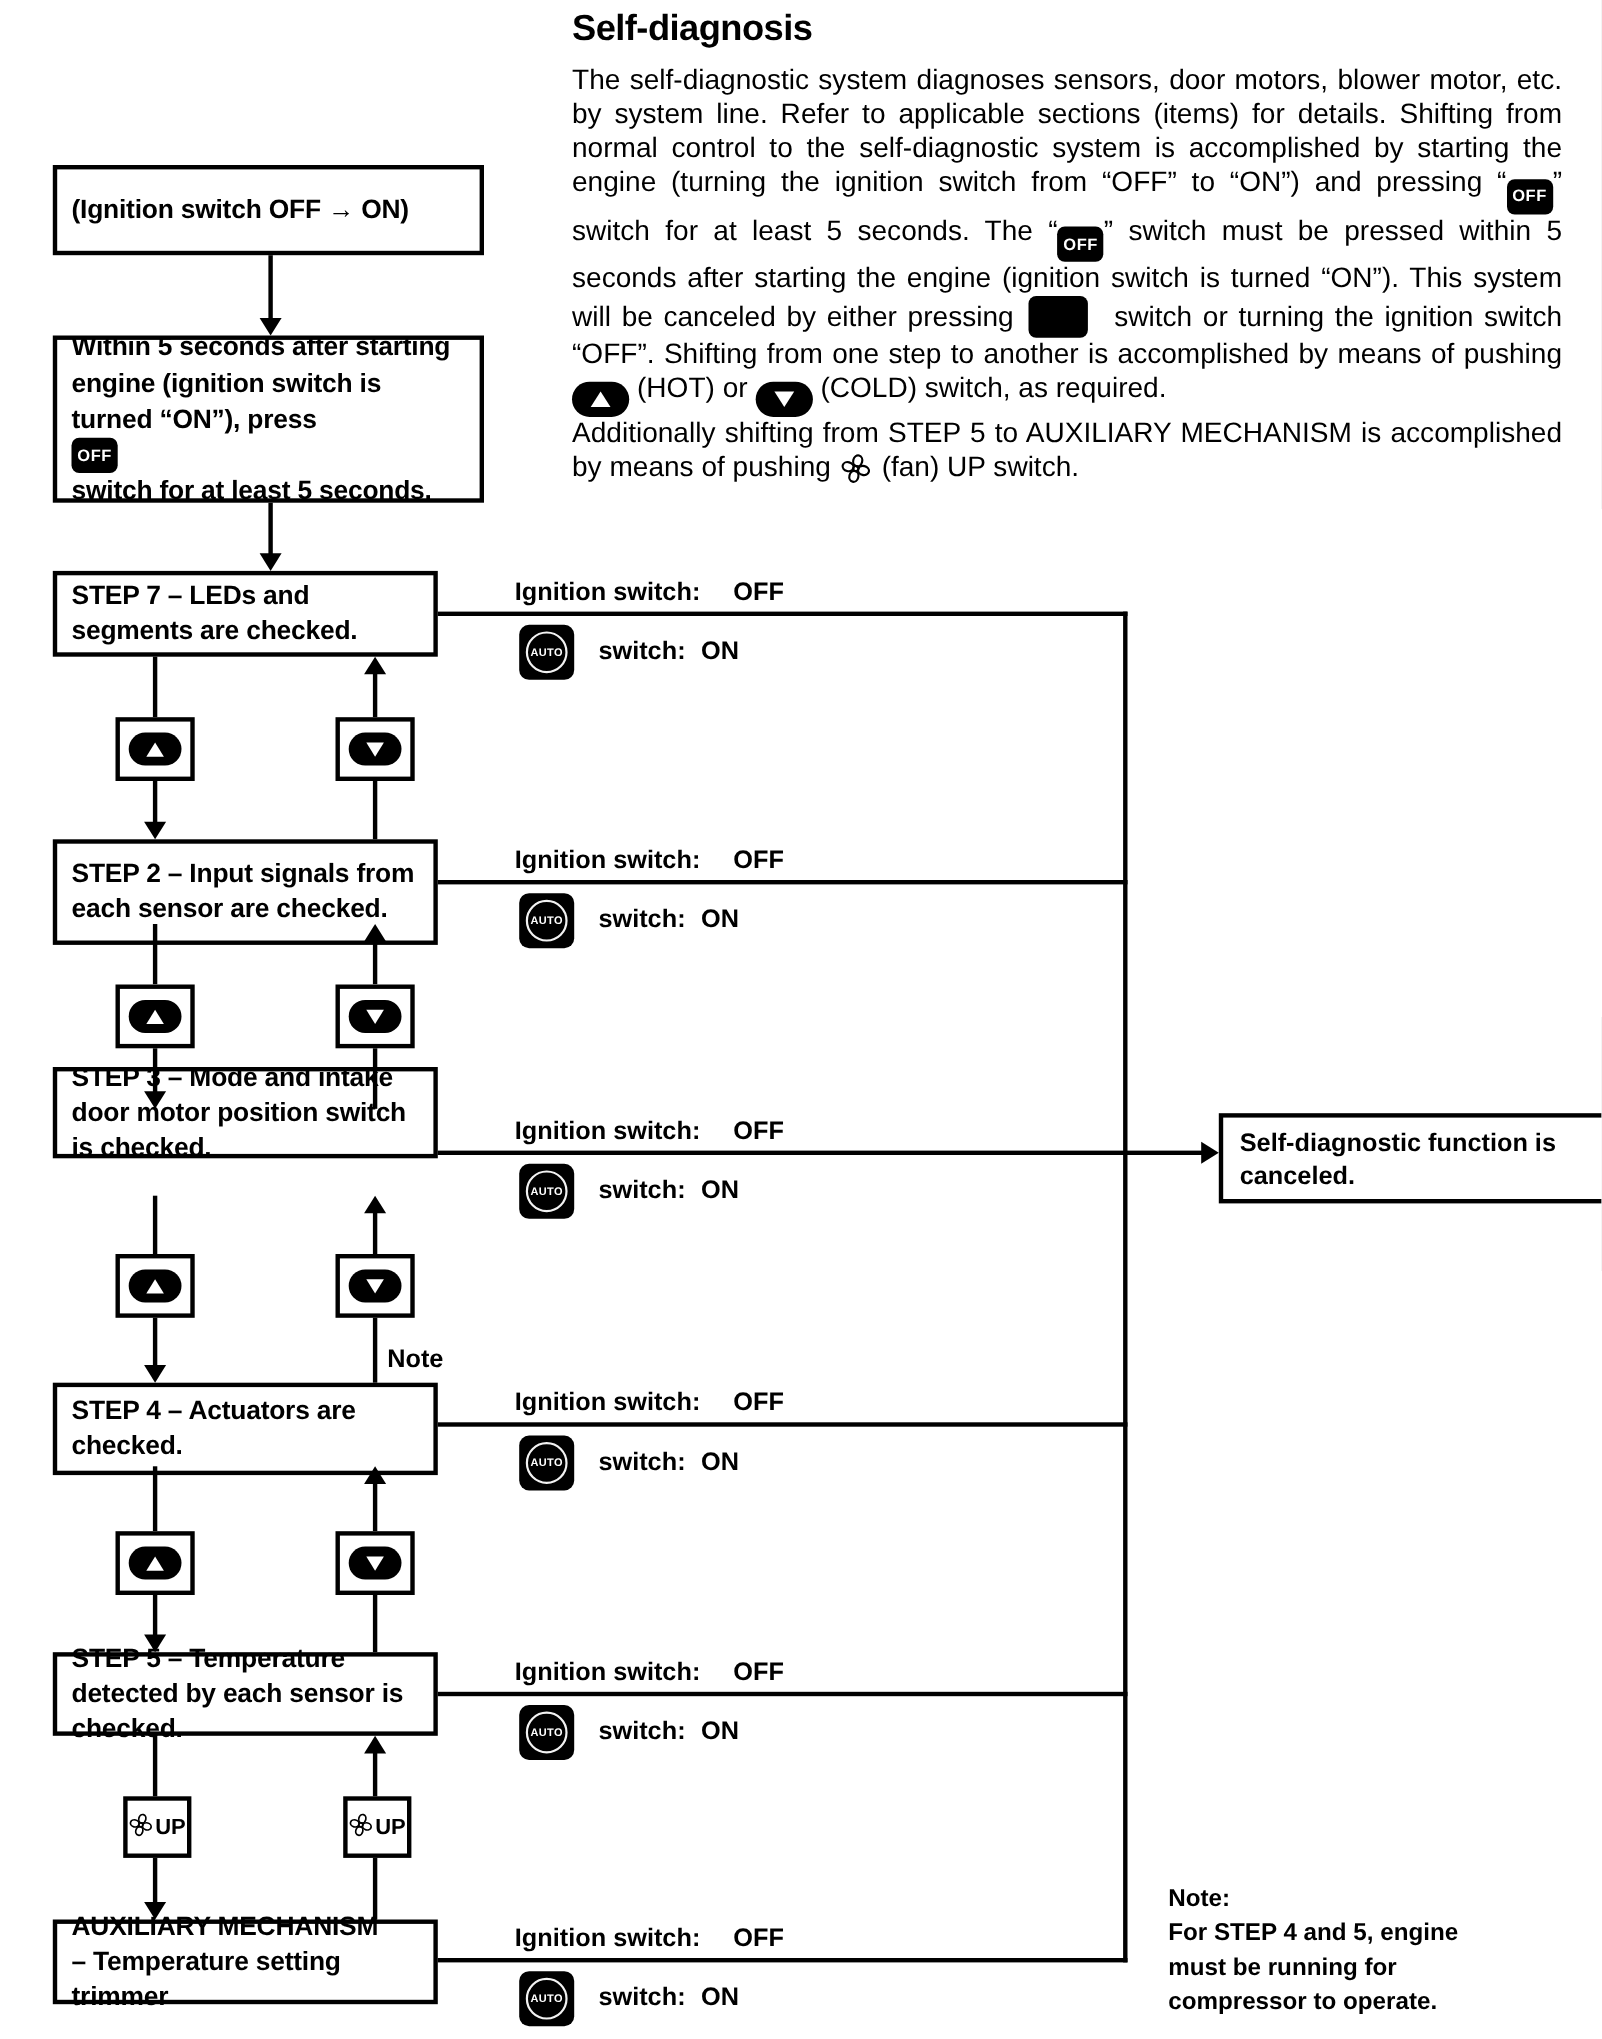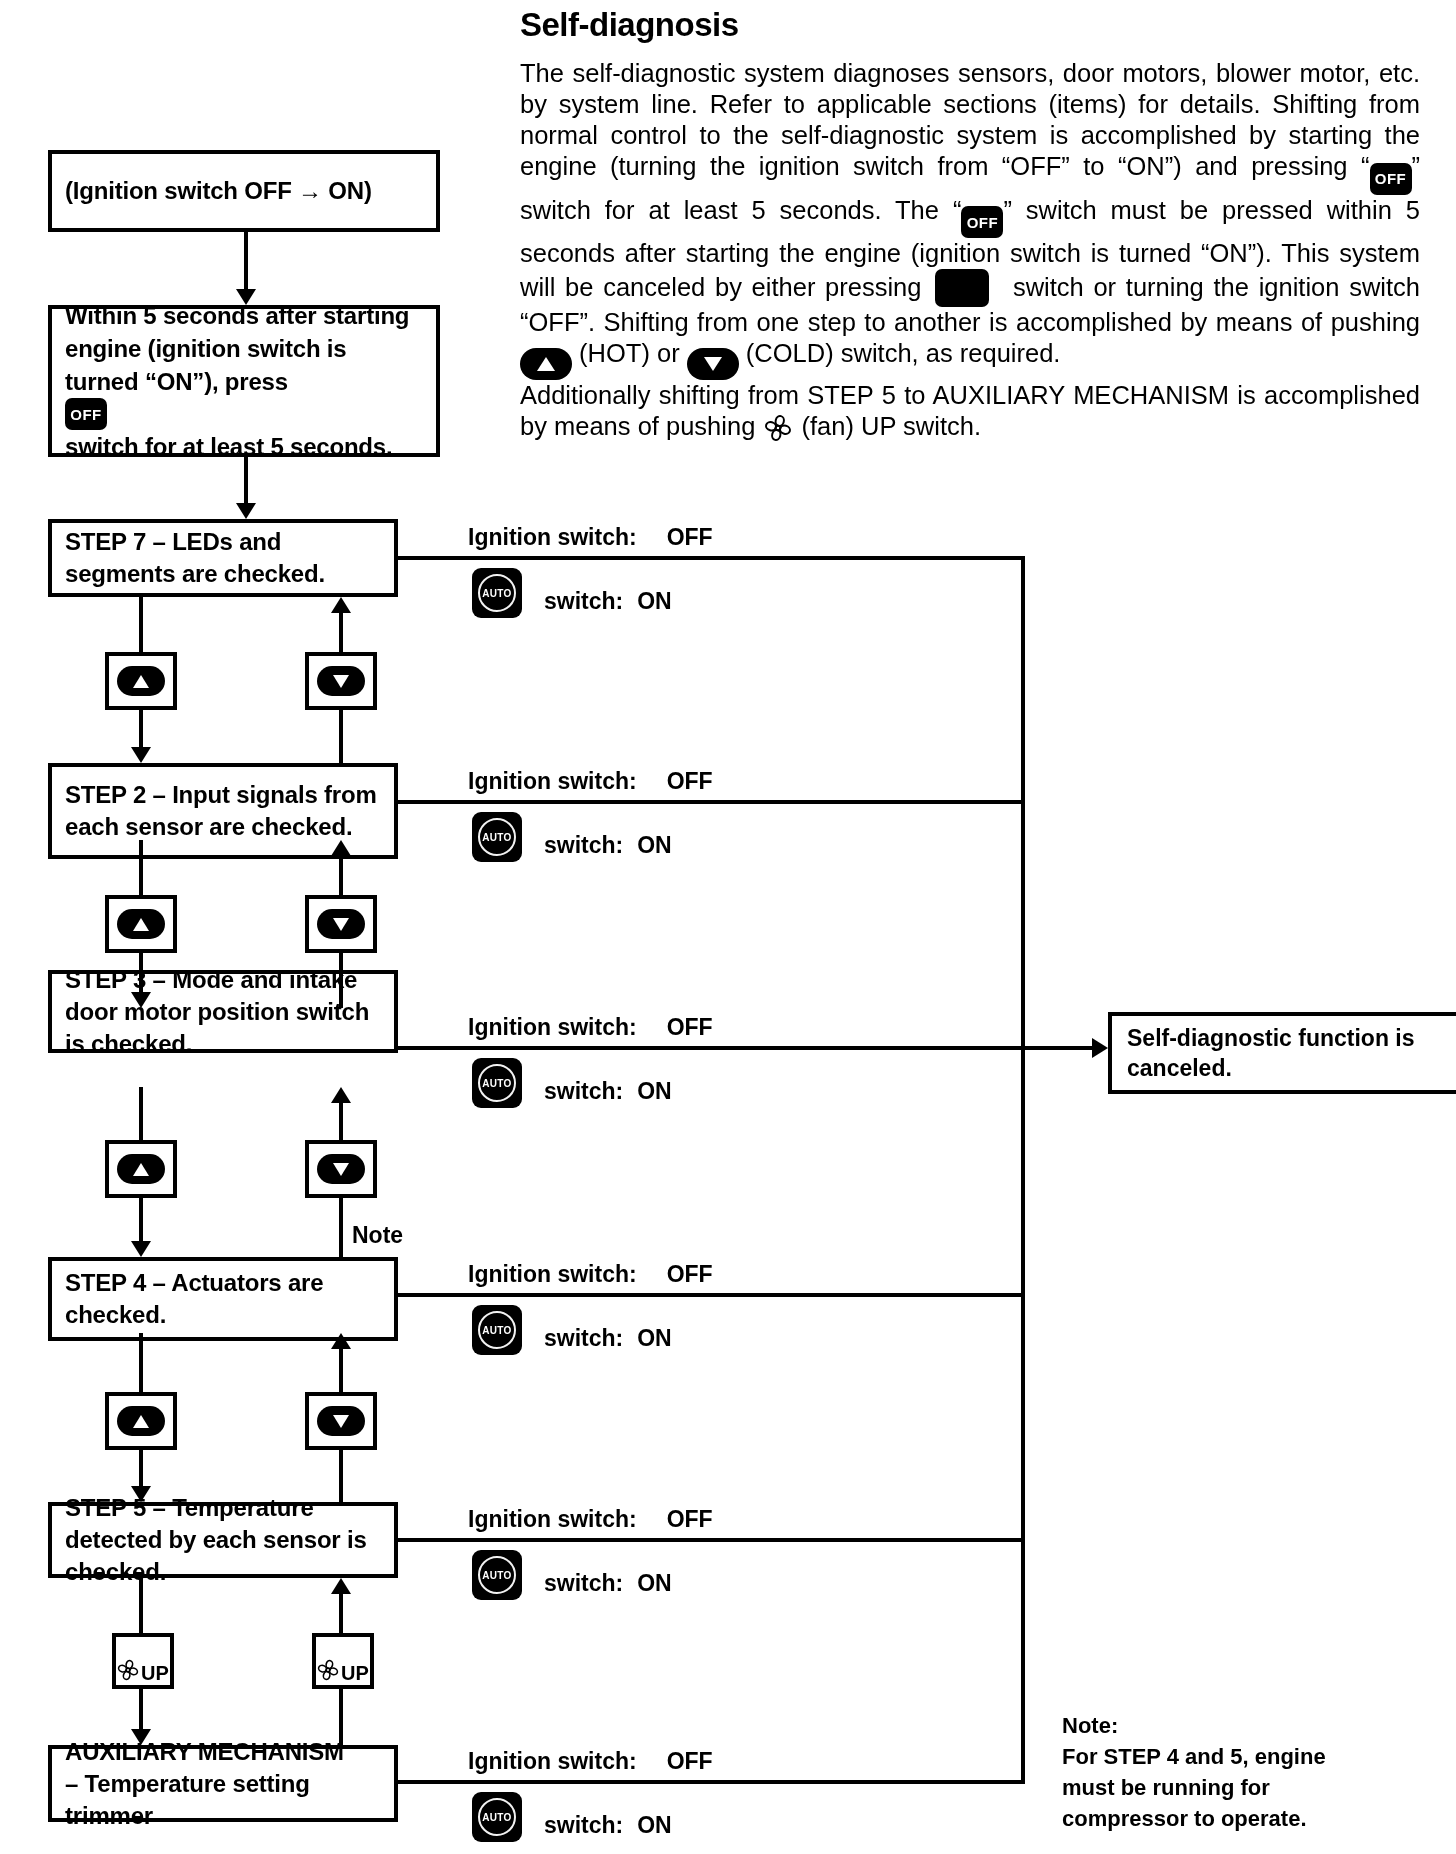--- a/index.html
+++ b/index.html
@@ -29,32 +29,32 @@
     font-weight:700;font-size:24px;line-height:32px;letter-spacing:-.2px;}
   .fbox.wide{width:392px;}
   .flow-line{position:absolute;background:#000;}
   .arr{position:absolute;width:0;height:0;}
   .flow-btn{position:absolute;width:72px;height:58px;border:4px solid #000;background:#fff;box-sizing:border-box;
     display:flex;align-items:center;justify-content:center;}
   .flow-btn .bpill{width:48px;height:30px;background:#000;border-radius:15px;display:flex;align-items:center;justify-content:center;}
   .flow-btn .tri-up{border-left:8px solid transparent;border-right:8px solid transparent;border-bottom:13px solid #fff;}
   .flow-btn .tri-down{border-left:8px solid transparent;border-right:8px solid transparent;border-top:13px solid #fff;}
   .fan-box{position:absolute;width:62px;height:56px;border:4px solid #000;background:#fff;box-sizing:border-box;
-    display:flex;align-items:flex-end;justify-content:center;gap:2px;}
+    display:flex;align-items:center;justify-content:center;gap:2px;}
   .fan-up-txt{font-weight:700;font-size:20px;}
   
   .ann{position:absolute;left:450px;width:340px;height:102px;}
   .ann-l1{font-weight:700;font-size:23px;white-space:nowrap;}
   .ann-val{margin-left:30px;}
   .auto-icon{position:absolute;left:4px;top:44px;width:50px;height:50px;background:#000;border-radius:9px;
     display:flex;align-items:center;justify-content:center;}
   .auto-ring{width:38px;height:38px;border:2px solid #f2f2f2;border-radius:50%;box-sizing:border-box;
     display:flex;align-items:center;justify-content:center;}
   .auto-txt{color:#fff;font-size:10px;font-weight:700;letter-spacing:.3px;}
-  .ann-l2{position:absolute;left:76px;top:64px;font-weight:700;font-size:23px;white-space:nowrap;}
+  .ann-l2{position:absolute;left:76px;top:54px;font-weight:700;font-size:23px;white-space:nowrap;}
   .ann-val2{margin-left:14px;}
   .note-flag{position:absolute;font-weight:700;font-size:23px;}
   .side-note{position:absolute;left:1044px;top:1710px;font-weight:700;font-size:22px;line-height:31px;}
   .side-note div{white-space:nowrap;}
   .cancel-box{position:absolute;left:1090px;top:1012px;width:356px;height:82px;border:4px solid #000;background:#fff;
     box-sizing:border-box;display:flex;align-items:center;padding:4px 15px;font-weight:700;font-size:23px;line-height:30px;}
 </style>
 </head>
 <body>
 

